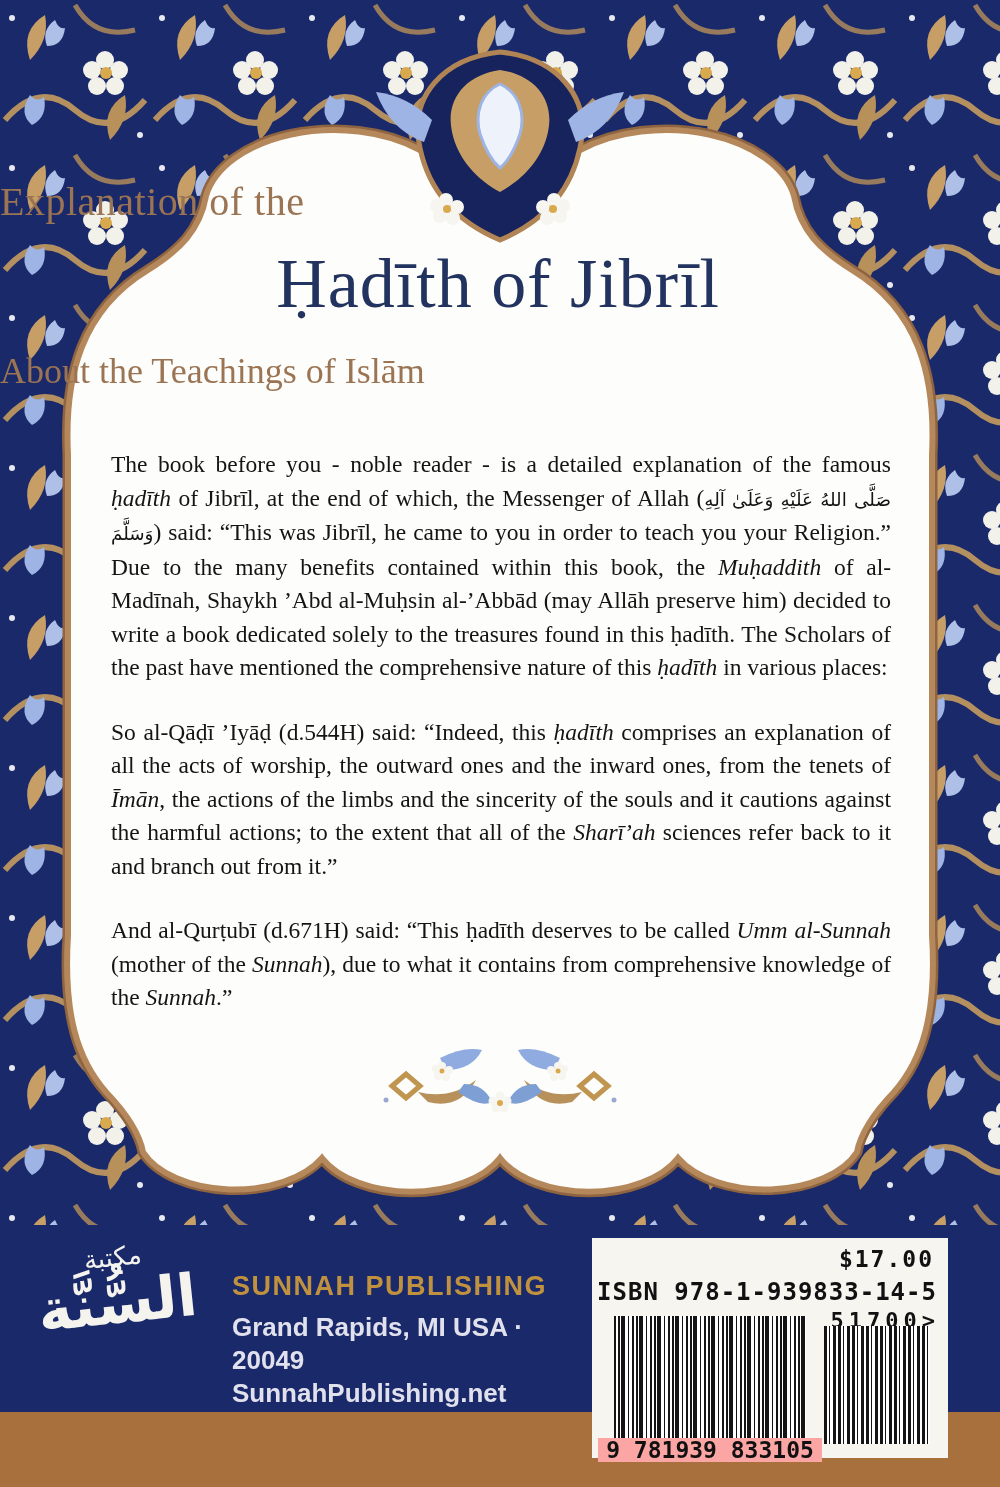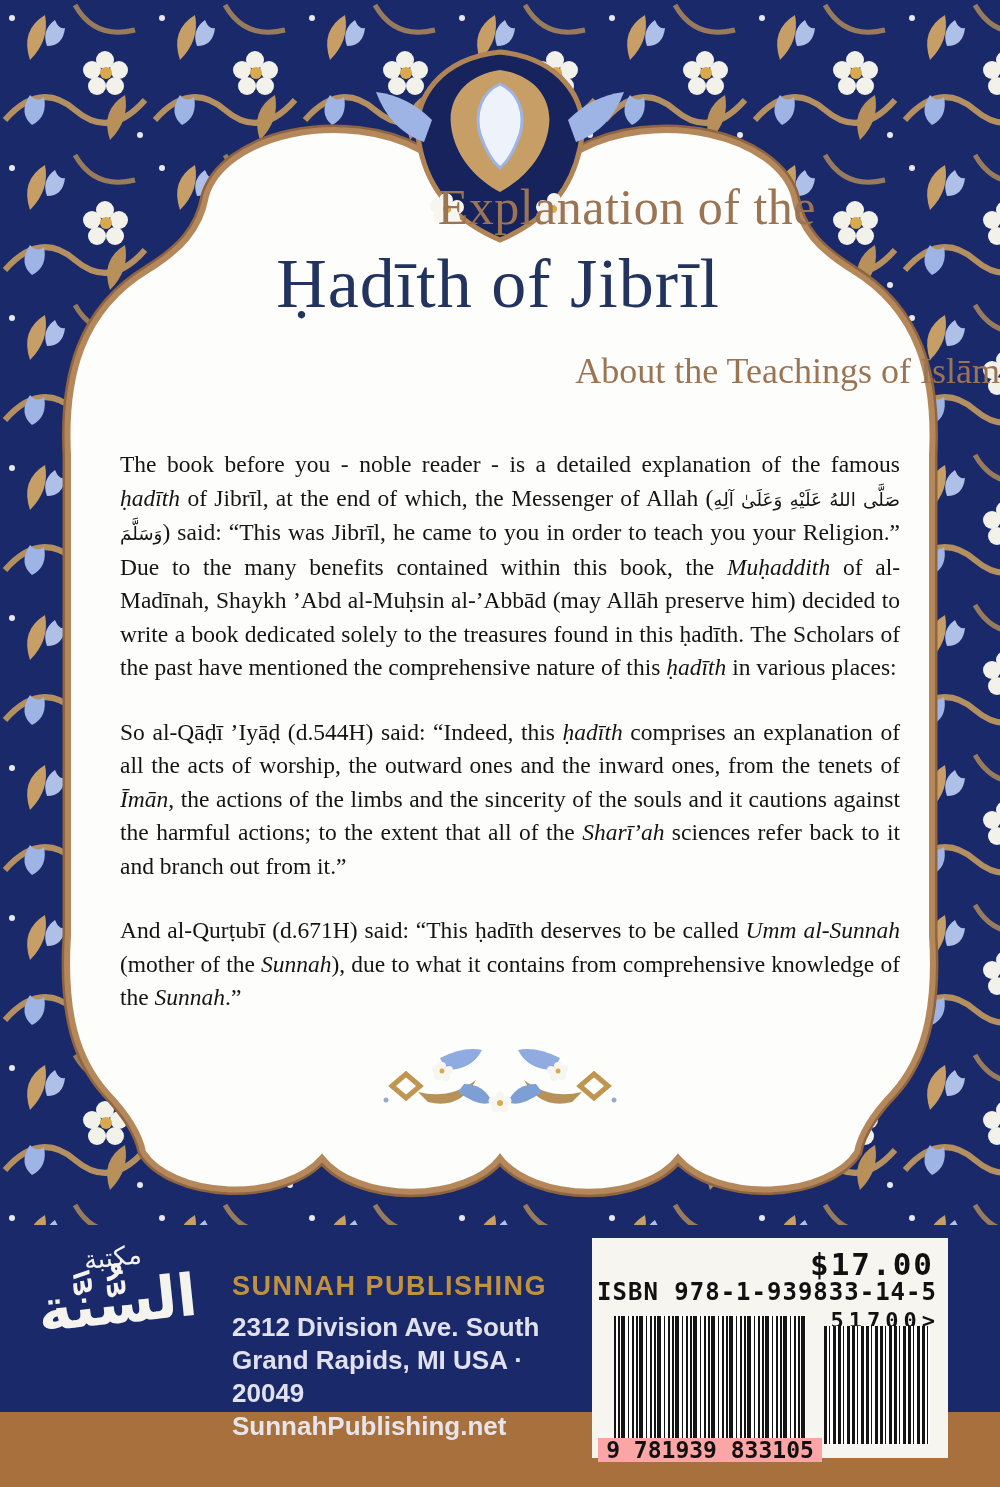--- a/index.html
+++ b/index.html
@@ -4,29 +4,29 @@
 <style>
   html,body{margin:0;padding:0;}
   body{width:1000px;height:1487px;position:relative;overflow:hidden;
        font-family:"Liberation Serif",serif;background:#1a2969;}
   .abs{position:absolute;}
 
   
   #bg-svg{position:absolute;left:0;top:0;width:1000px;height:1487px;}
 
   
-  .title1{left:0;top:178px;width:816px;text-align:right;
-          font-size:50px;color:#9b7453;letter-spacing:.5px;}
+  .title1{left:0;top:178px;width:816px;text-align:left;
+          font-size:40px;color:#9b7453;letter-spacing:.5px;}
   .title2{left:0;top:244px;width:996px;text-align:center;
           font-size:70px;color:#22335f;letter-spacing:1px;}
-  .title3{left:0;top:350px;width:1000px;text-align:right;
+  .title3{left:0;top:350px;width:1000px;text-align:left;
           font-size:36px;color:#9b7453;}
 
   
-  .bodytext{left:120px;top:448px;width:780px;color:#141414;
+  .bodytext{left:111px;top:448px;width:780px;color:#141414;
             font-size:23.5px;line-height:33.5px;text-align:justify;}
   .bodytext p{margin:0 0 31px 0;}
   .it{font-style:italic;}
   .ar{font-family:"DejaVu Sans",sans-serif;font-size:0.78em;}
 
   
   .divider{left:380px;top:1040px;width:240px;height:80px;}
 
   
   .logo{left:36px;top:1244px;width:160px;text-align:center;color:#f4f3ee;
@@ -34,21 +34,21 @@
   .logo .small{display:block;font-size:26px;line-height:26px;}
   .logo .big{display:block;font-size:58px;line-height:66px;font-weight:bold;}
 
   .pub{left:232px;top:1243px;width:360px;font-family:"Liberation Sans",sans-serif;margin-top:28px;}
   .pub-name{font-size:27px;font-weight:bold;color:#c0923f;letter-spacing:1.5px;margin-bottom:9px;}
   .pub-line{font-size:26px;color:#ecebf5;line-height:33px;font-weight:bold;opacity:.95;}
 
   
   .bcbox{left:592px;top:1238px;width:356px;height:220px;background:#f7f5f0;
          font-family:"DejaVu Sans Mono",monospace;color:#111;}
-  .price{position:absolute;right:14px;top:8px;font-size:31px;font-weight:bold;letter-spacing:2px;}
+  .price{position:absolute;right:14px;top:8px;font-size:23px;font-weight:bold;letter-spacing:2px;}
   .isbn{position:absolute;left:0;right:6px;top:40px;text-align:center;font-size:24px;
         font-weight:bold;letter-spacing:1px;}
   .sup{position:absolute;right:8px;top:70px;font-size:22px;font-weight:bold;letter-spacing:5px;}
   .bars-main{position:absolute;left:22px;top:78px;width:192px;height:126px;
     background:repeating-linear-gradient(90deg,#141414 0 2px,#fff 2px 4px,#141414 4px 6px,
       #fff 6px 7px,#141414 7px 11px,#fff 11px 14px,#141414 14px 15px,#fff 15px 18px);}
   .bars-addon{position:absolute;left:232px;top:88px;width:106px;height:118px;
     background:repeating-linear-gradient(90deg,#141414 0 3px,#fff 3px 5px,#141414 5px 6px,
       #fff 6px 9px,#141414 9px 12px,#fff 12px 14px);}
   .bcdigits{position:absolute;left:6px;top:200px;width:224px;text-align:center;
@@ -190,21 +190,20 @@
   <circle cx="120" cy="63" r="3" fill="#d9a94e"></circle>
 </svg>
 
 <div class="abs logo">
   <span class="small">مكتبة</span>
   <span class="big">السُّنَّة</span>
 </div>
 
 <div class="abs pub">
   <div class="pub-name">SUNNAH PUBLISHING</div>
-  <div class="pub-line">2312 Division Ave. South</div>
   <div class="pub-line">Grand Rapids, MI USA · 20049</div>
   <div class="pub-line">SunnahPublishing.net</div>
 </div>
 
 <div class="abs bcbox">
   <div class="price">$17.00</div>
   <div class="isbn">ISBN 978-1-939833-14-5</div>
   <div class="sup">51700&gt;</div>
   <div class="bars-main"></div>
   <div class="bars-addon"></div>

